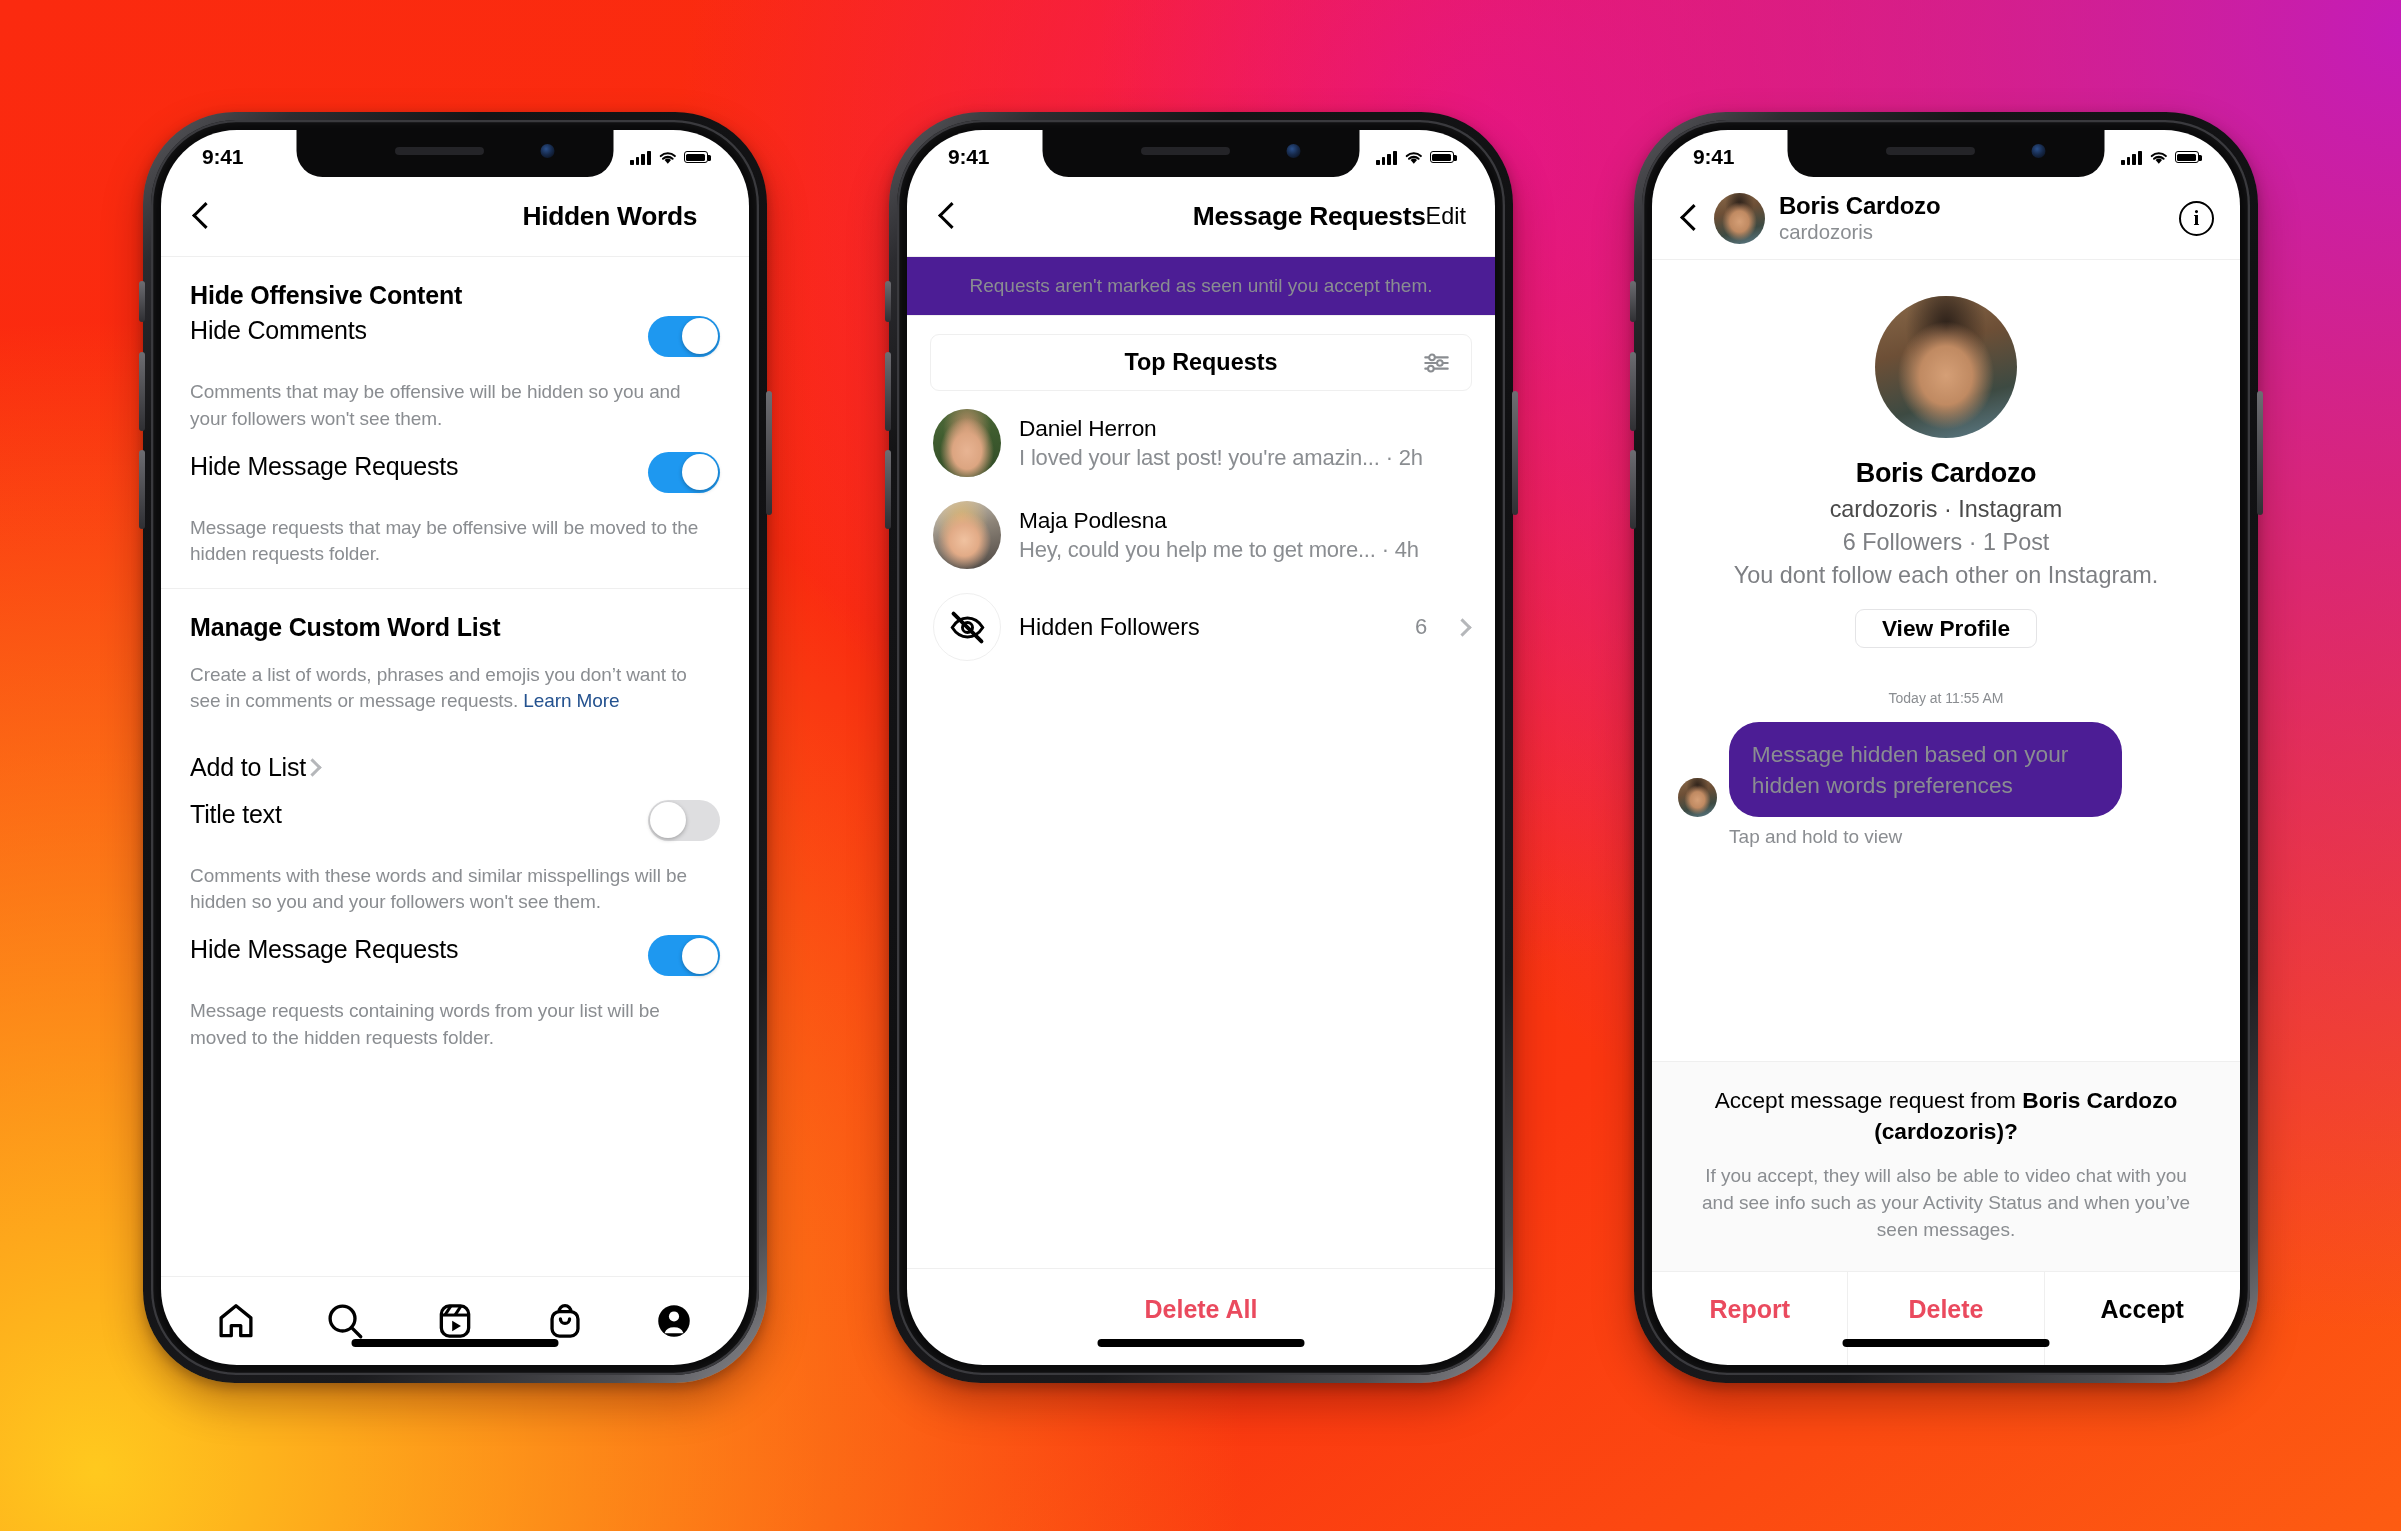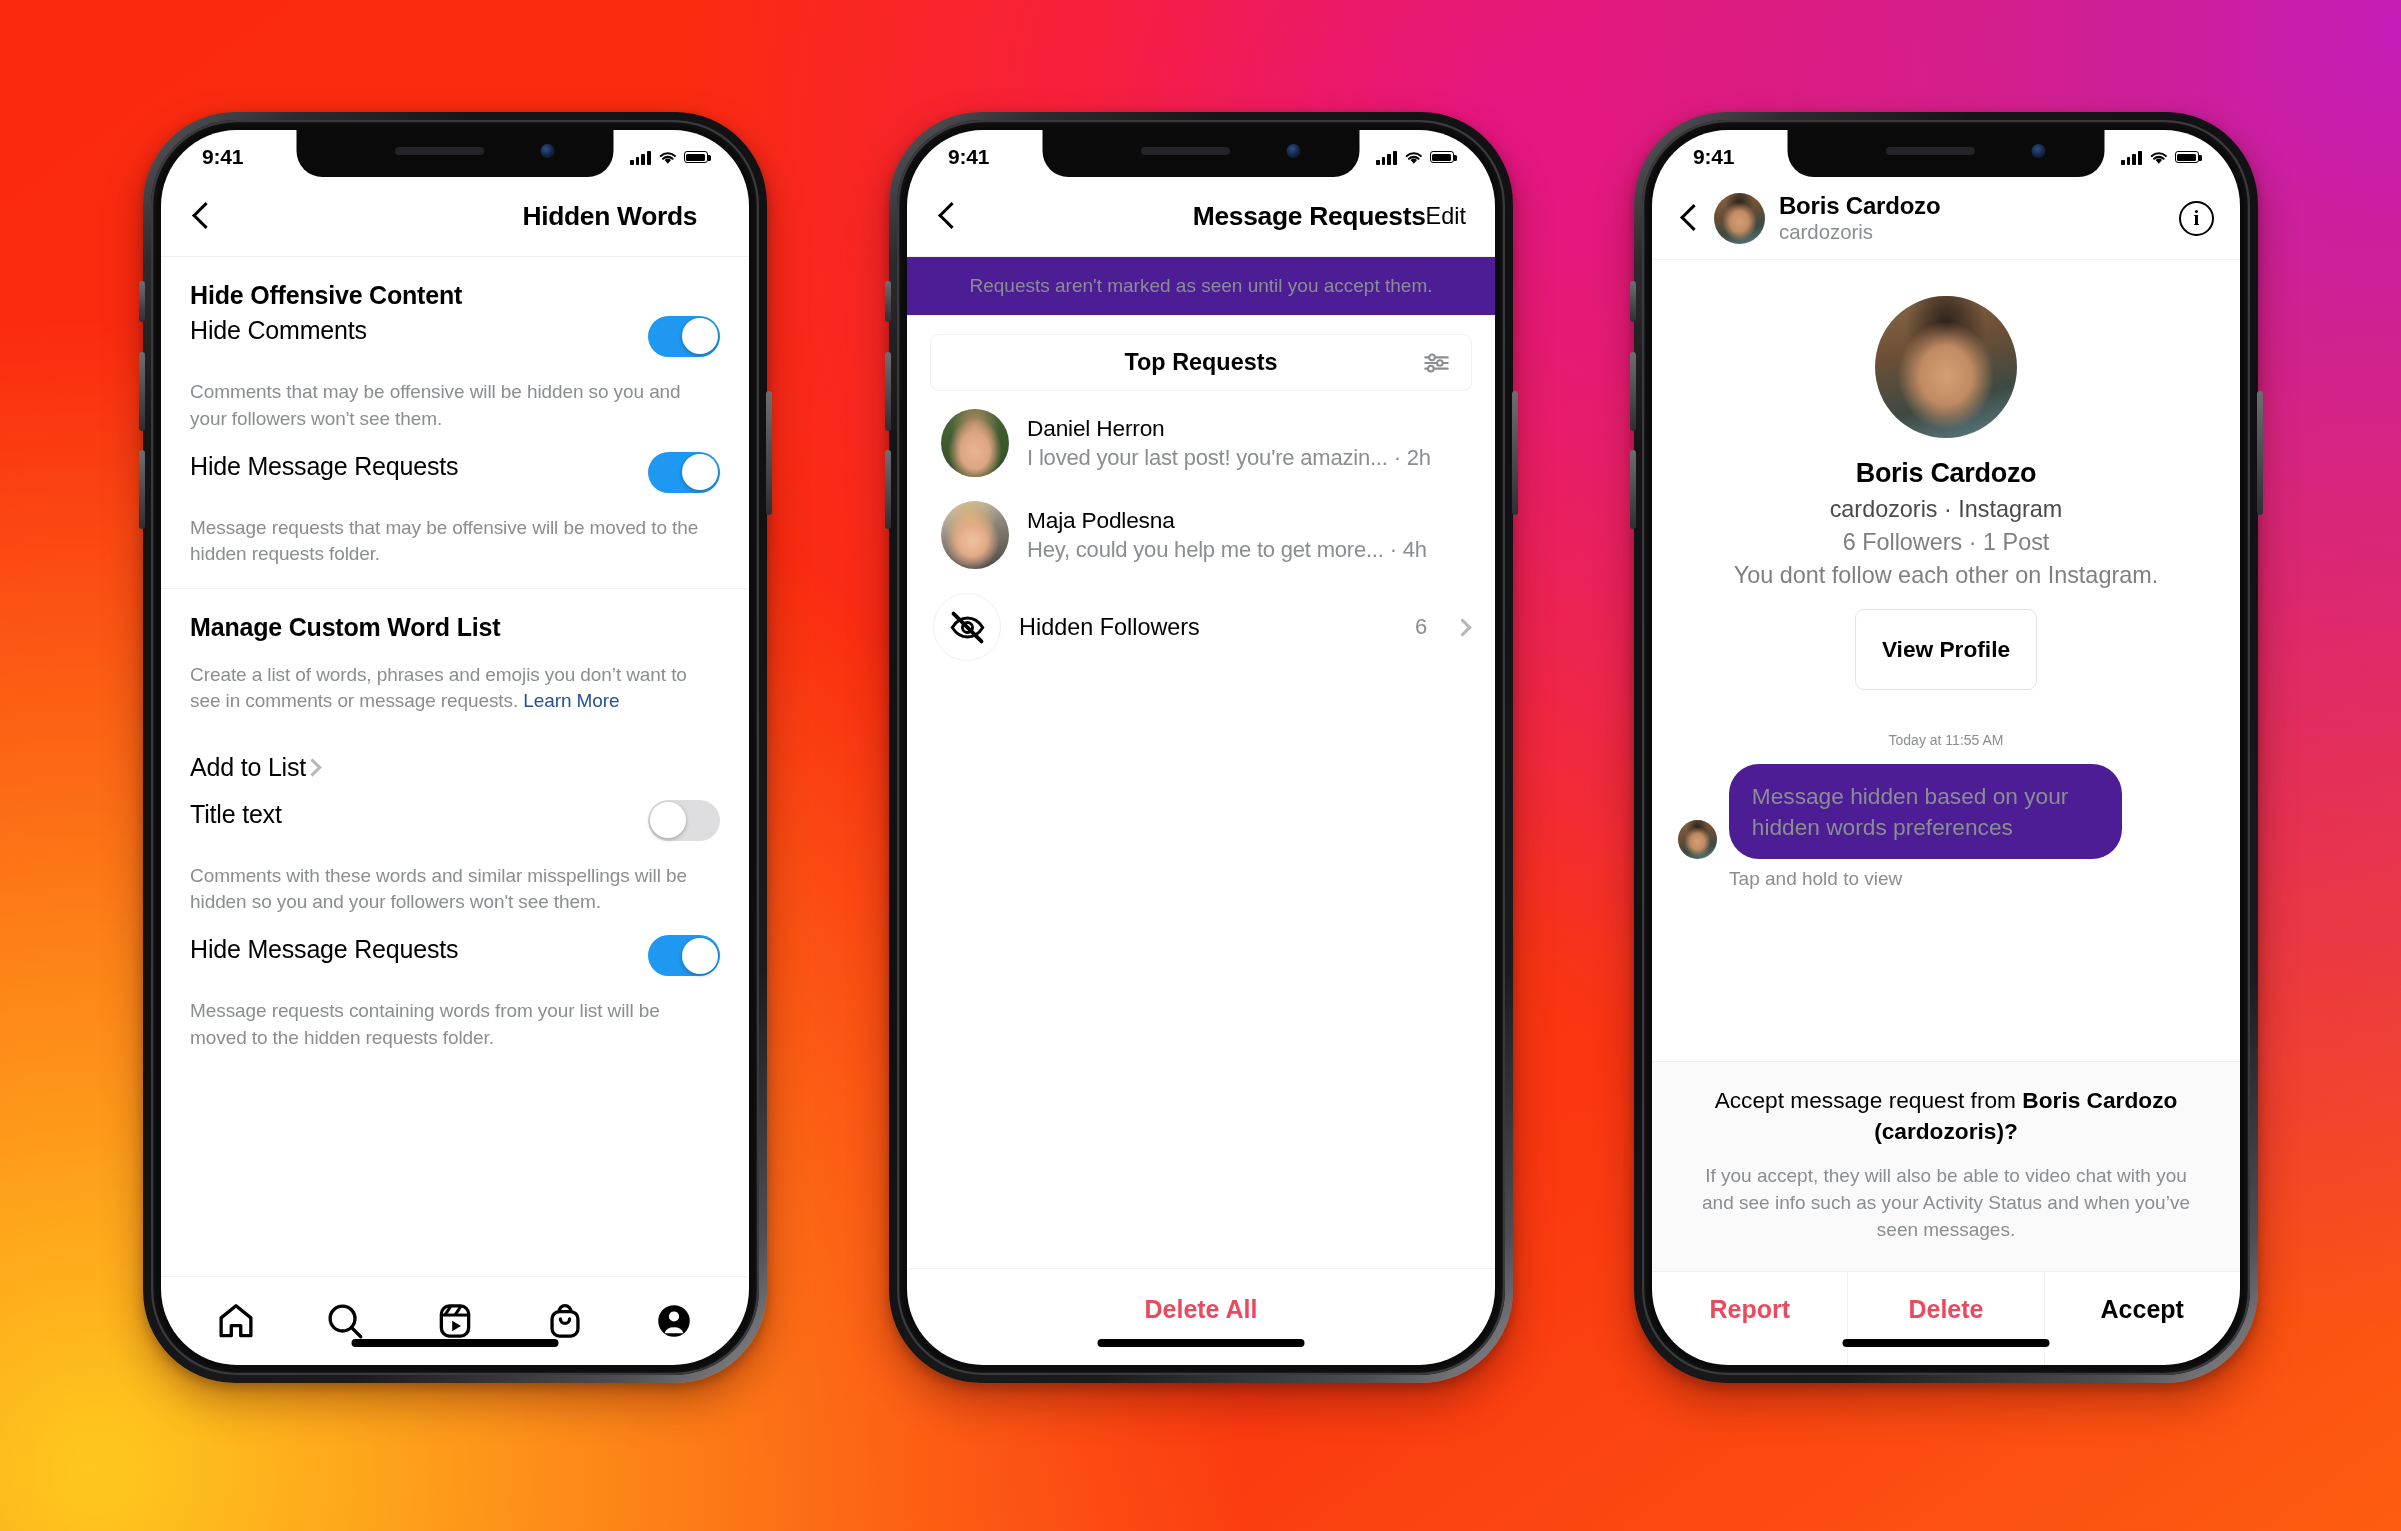--- a/index.html
+++ b/index.html
@@ -141,21 +141,21 @@
   .notice {
     background: #4c1d95; border-bottom: 1.5px solid #efefef;
     text-align: center; padding: 18px 15px; font-size: 19px; color: #8a8d91;
   }
   .filter-pill {
     margin: 18px 22.7px 6px 22.7px; height: 57px; border: 1.5px solid #efefef; border-radius: 9px;
     display: flex; align-items: center; justify-content: center; position: relative;
     font-size: 23.4px; font-weight: 700; color: #000;
   }
   .filter-pill .sliders { position: absolute; right: 21px; top: 50%; transform: translateY(-50%); width: 27px; height: 22.7px; }
-  .req-row { display: flex; align-items: center; gap: 18px; padding: 12px 26px; margin-left: 8px; }
+  .req-row { display: flex; align-items: center; gap: 18px; padding: 12px 26px; }
   .avatar { width: 68px; height: 68px; border-radius: 50%; flex: 0 0 auto; overflow: hidden; }
   .req-name { font-size: 22.7px; color: #000; letter-spacing: -0.2px; }
   .req-preview { font-size: 22px; color: #8a8d91; letter-spacing: -0.2px; margin-top: 3.8px; white-space: nowrap; }
   .hidden-row { display:flex; align-items:center; gap:18px; padding: 12px 26px; }
   .hidden-circ { width: 68px; height: 68px; border-radius: 50%; border: 1.5px solid #efefef; display:flex; align-items:center; justify-content:center; flex:0 0 auto; }
   .hidden-label { flex:1; font-size: 23.4px; color:#000; }
   .hidden-count { font-size: 22px; color:#8a8d91; margin-right: 10.6px; }
   .footer-action {
     border-top: 1.5px solid #efefef; text-align:center; padding: 26px 0 0 0;
     font-size: 25px; font-weight: 700; color: #EA4A5E; flex: 0 0 auto; height: 97px;
@@ -167,21 +167,21 @@
   .dm-name { font-size: 24px; font-weight: 700; color:#000; letter-spacing:-0.2px; }
   .dm-handle { font-size: 20.4px; color:#8a8d91; margin-top: 1.5px; }
   .info-ic { width: 35px; height: 35px; border: 2.6px solid #000; border-radius: 50%; display:flex; align-items:center; justify-content:center; font-size: 21px; font-weight: 700; font-family:"Liberation Serif", serif; color:#000; }
   .dm-body { flex:1; display:flex; flex-direction:column; overflow:hidden; }
   .prof-card { text-align:center; padding-top: 36px; }
   .prof-big { width: 142px; height: 142px; border-radius: 50%; margin: 0 auto 19.6px auto; overflow: hidden; }
   .prof-name { font-size: 27px; font-weight: 700; color:#000; letter-spacing:-0.3px; }
   .prof-sub { font-size: 23.4px; color:#4a4a4a; margin-top: 7.6px; }
   .prof-stats { font-size: 23.4px; color:#7d7f83; margin-top: 6px; }
   .prof-note { font-size: 23.4px; color:#7d7f83; margin-top: 6px; }
-  .view-btn { display:inline-block; margin-top: 19.6px; border: 1.5px solid #e4e4e6; border-radius: 9px; padding: 26px 26px; font-size: 22.7px; font-weight: 700; color:#000; }
+  .view-btn { display:inline-block; margin-top: 19.6px; border: 1.5px solid #e4e4e6; border-radius: 9px; padding: 5px 26px; font-size: 22.7px; font-weight: 700; color:#000; }
   .chat-time { text-align:center; font-size: 14px; color:#8a8d91; margin-top: 42px; }
   .msg-row { display:flex; align-items:flex-end; gap: 12px; padding: 16.6px 26px 0 26px; }
   .msg-av { width: 39px; height: 39px; border-radius: 50%; overflow:hidden; flex:0 0 auto; }
   .bubble { background: #4c1d95; border-radius: 30px; padding: 16.6px 22.7px; max-width: 393px; font-size: 22.7px; color: #8a8d91; line-height: 1.35; }
   .tap-hint { font-size: 19px; color:#8a8d91; padding: 9px 0 0 77px; }
   .accept-box { background:#fafafa; border-top: 1.5px solid #efefef; padding: 22.7px 38px 27px 38px; text-align:center; flex:0 0 auto; }
   .accept-q { font-size: 22.7px; color:#000; line-height: 1.35; }
   .accept-q b { font-weight: 700; }
   .accept-d { font-size: 19px; color:#8a8d91; line-height: 1.42; margin-top: 16.6px; }
   .accept-actions { display:flex; border-top: 1.5px solid #efefef; flex:0 0 auto; height: 94px; }

